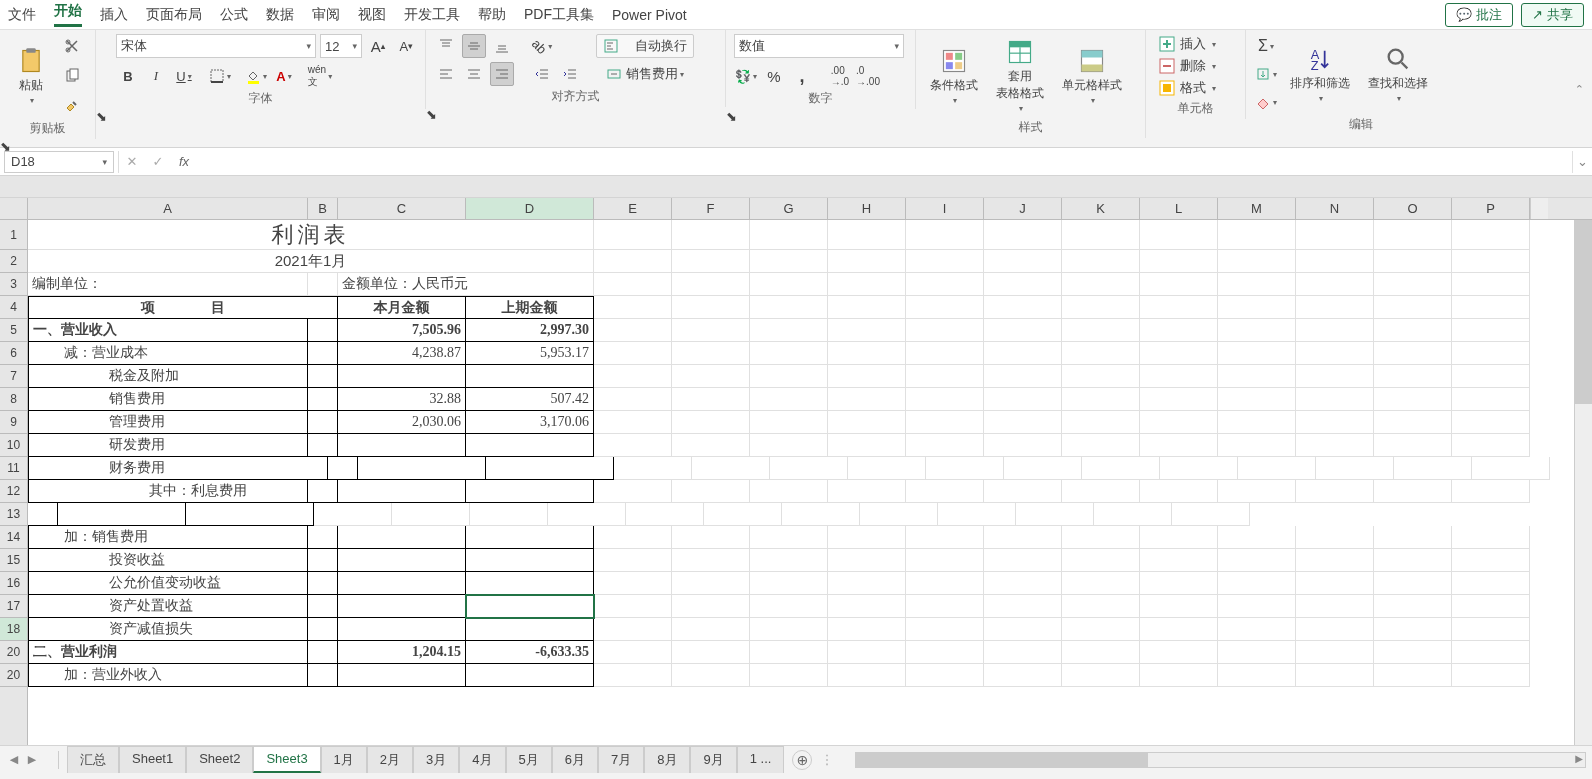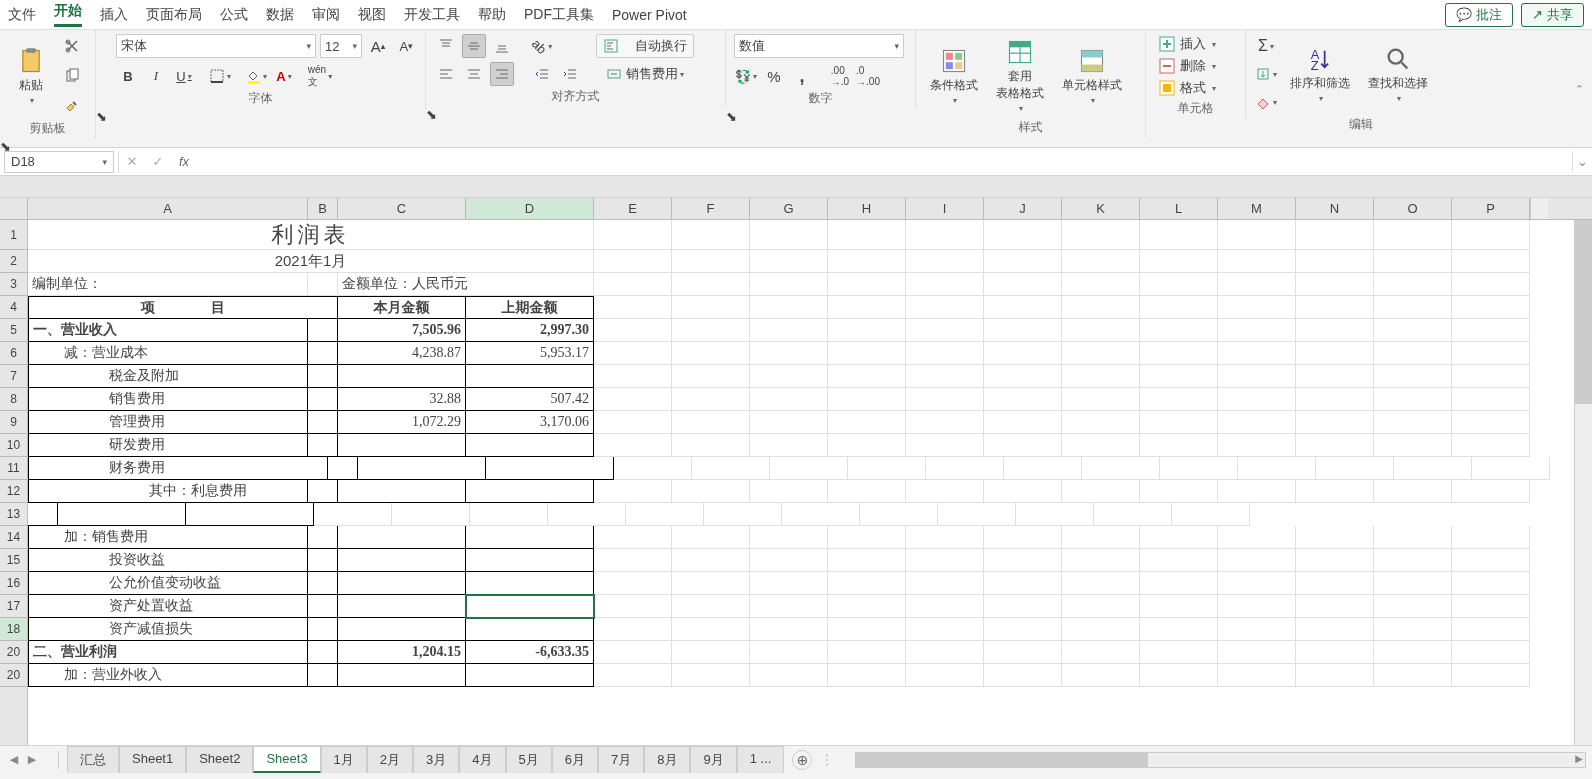--- a/index.html
+++ b/index.html
@@ -647,21 +647,21 @@
           <div class="cell " style="width: 78px;"></div>
           <div class="cell " style="width: 78px;"></div>
           <div class="cell " style="width: 78px;"></div>
           <div class="cell " style="width: 78px;"></div>
           <div class="cell " style="width: 78px;"></div>
           <div class="cell " style="width: 78px;"></div>
         </div>
         <div class="row ">
           <div class="cell pad2 bl bb br" style="width: 280px;">管理费用</div>
           <div class="cell bb br" style="width: 30px;"></div>
-          <div class="cell right bb br" style="width: 128px;">1,072.29</div>
+          <div class="cell right bb br" style="width: 128px;">2,030.06</div>
           <div class="cell right bb br" style="width: 128px;">3,170.06</div>
           <div class="cell " style="width: 78px;"></div>
           <div class="cell " style="width: 78px;"></div>
           <div class="cell " style="width: 78px;"></div>
           <div class="cell " style="width: 78px;"></div>
           <div class="cell " style="width: 78px;"></div>
           <div class="cell " style="width: 78px;"></div>
           <div class="cell " style="width: 78px;"></div>
           <div class="cell " style="width: 78px;"></div>
           <div class="cell " style="width: 78px;"></div>

